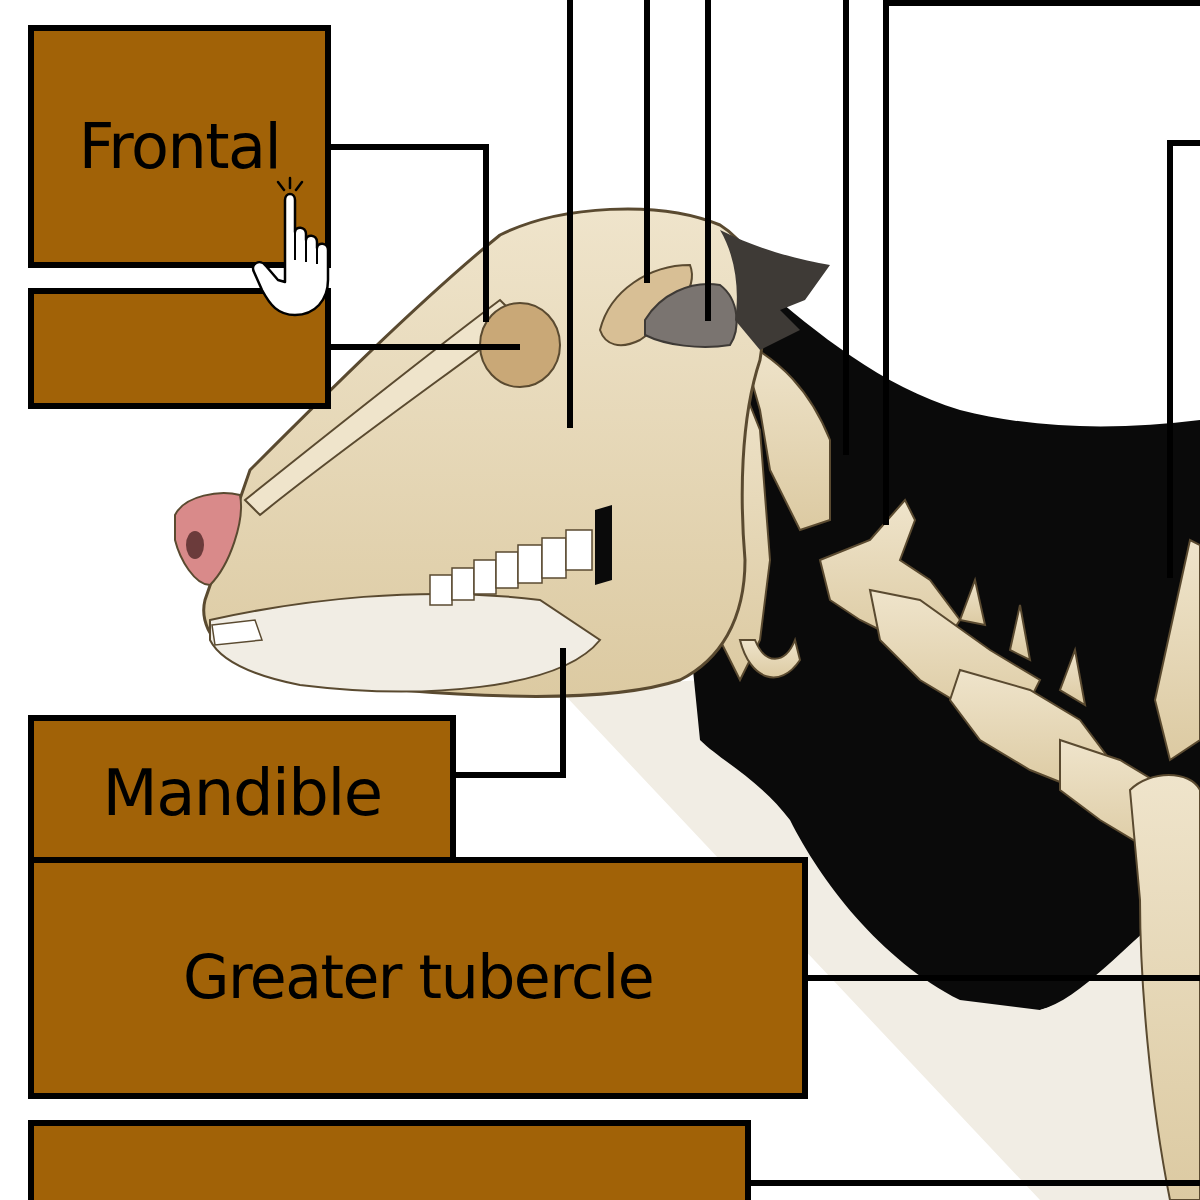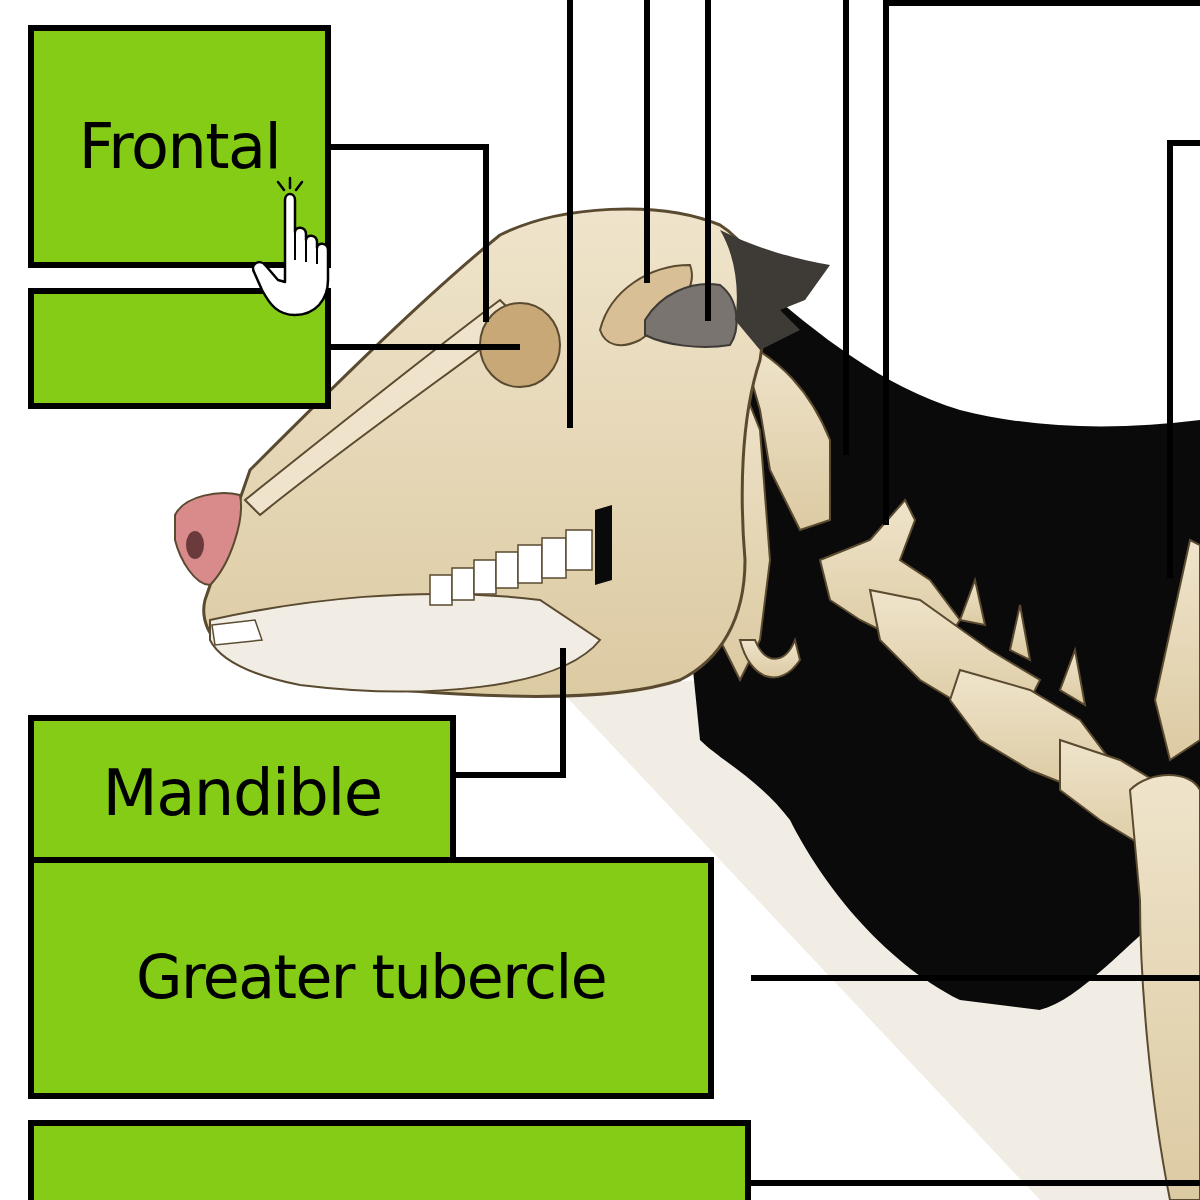--- a/index.html
+++ b/index.html
@@ -1,28 +1,28 @@
 <!DOCTYPE html>
 <html><head>
   <meta charset="utf-8">
   <style>
     html, body { margin: 0; padding: 0; background: #ffffff; }
     body { width: 1200px; height: 1200px; position: relative; overflow: hidden; font-family: "DejaVu Sans", sans-serif; }
     #art { position: absolute; left: 0; top: 0; width: 1200px; height: 1200px; }
     .label-box {
-      position: absolute; box-sizing: border-box; border: 6px solid #000; background: #84cc16;
+      position: absolute; box-sizing: border-box; border: 6px solid #000; background: #a16207;
       display: flex; flex-direction: column; align-items: center; justify-content: center;
       color: #000; font-family: "DejaVu Sans", sans-serif; font-size: 64px; line-height: 1.16;
       letter-spacing: -1.5px; text-align: center; cursor: pointer;
     }
     .label-box span { display: block; }
     #box-frontal { left: 28px; top: 25px; width: 303px; height: 243px; font-size: 62px; }
     #box-empty-1 { left: 28px; top: 288px; width: 303px; height: 121px; }
     #box-mandible { left: 28px; top: 715px; width: 428px; height: 157px; }
-    #box-tubercle { left: 28px; top: 857px; width: 686px; height: 242px; font-size: 60px; }
+    #box-tubercle { left: 28px; top: 857px; width: 780px; height: 242px; font-size: 60px; }
     #box-empty-2 { left: 28px; top: 1120px; width: 723px; height: 120px; }
     #cursor { position: absolute; left: 250px; top: 170px; width: 110px; height: 150px; pointer-events: none; }
   </style>
 </head>
 <body>
 
 <svg id="art" viewBox="0 0 1200 1200" xmlns="http://www.w3.org/2000/svg">
   <defs>
     <linearGradient id="boneGrad" x1="0" y1="0" x2="0" y2="1">
       <stop offset="0" stop-color="#efe4cb"></stop>

